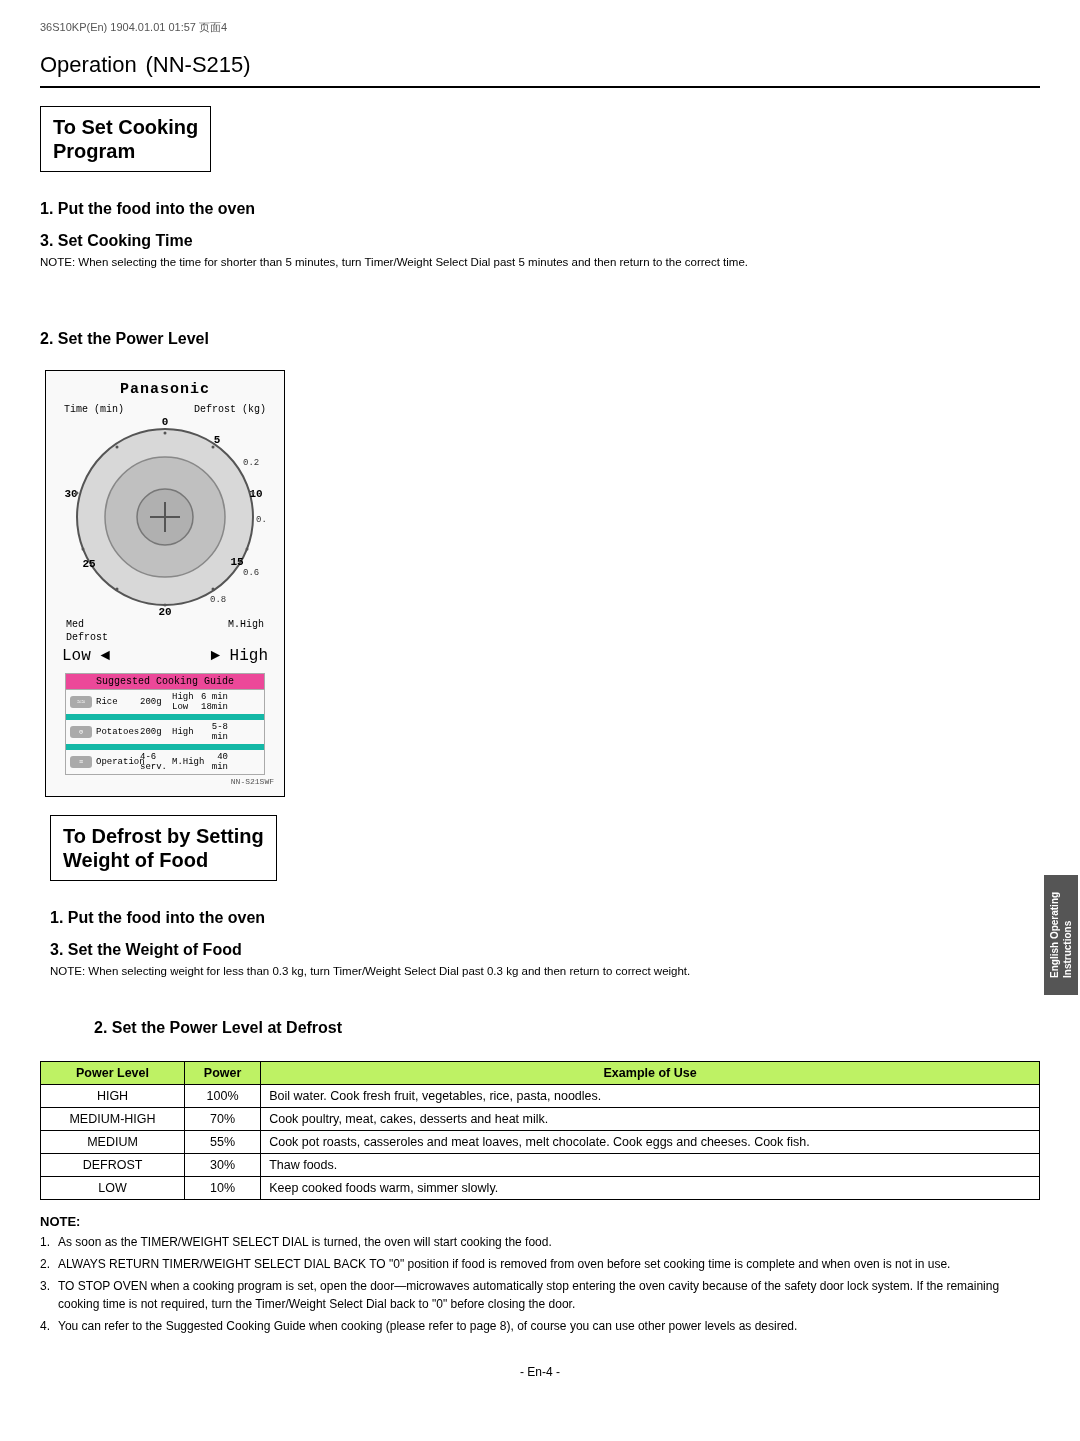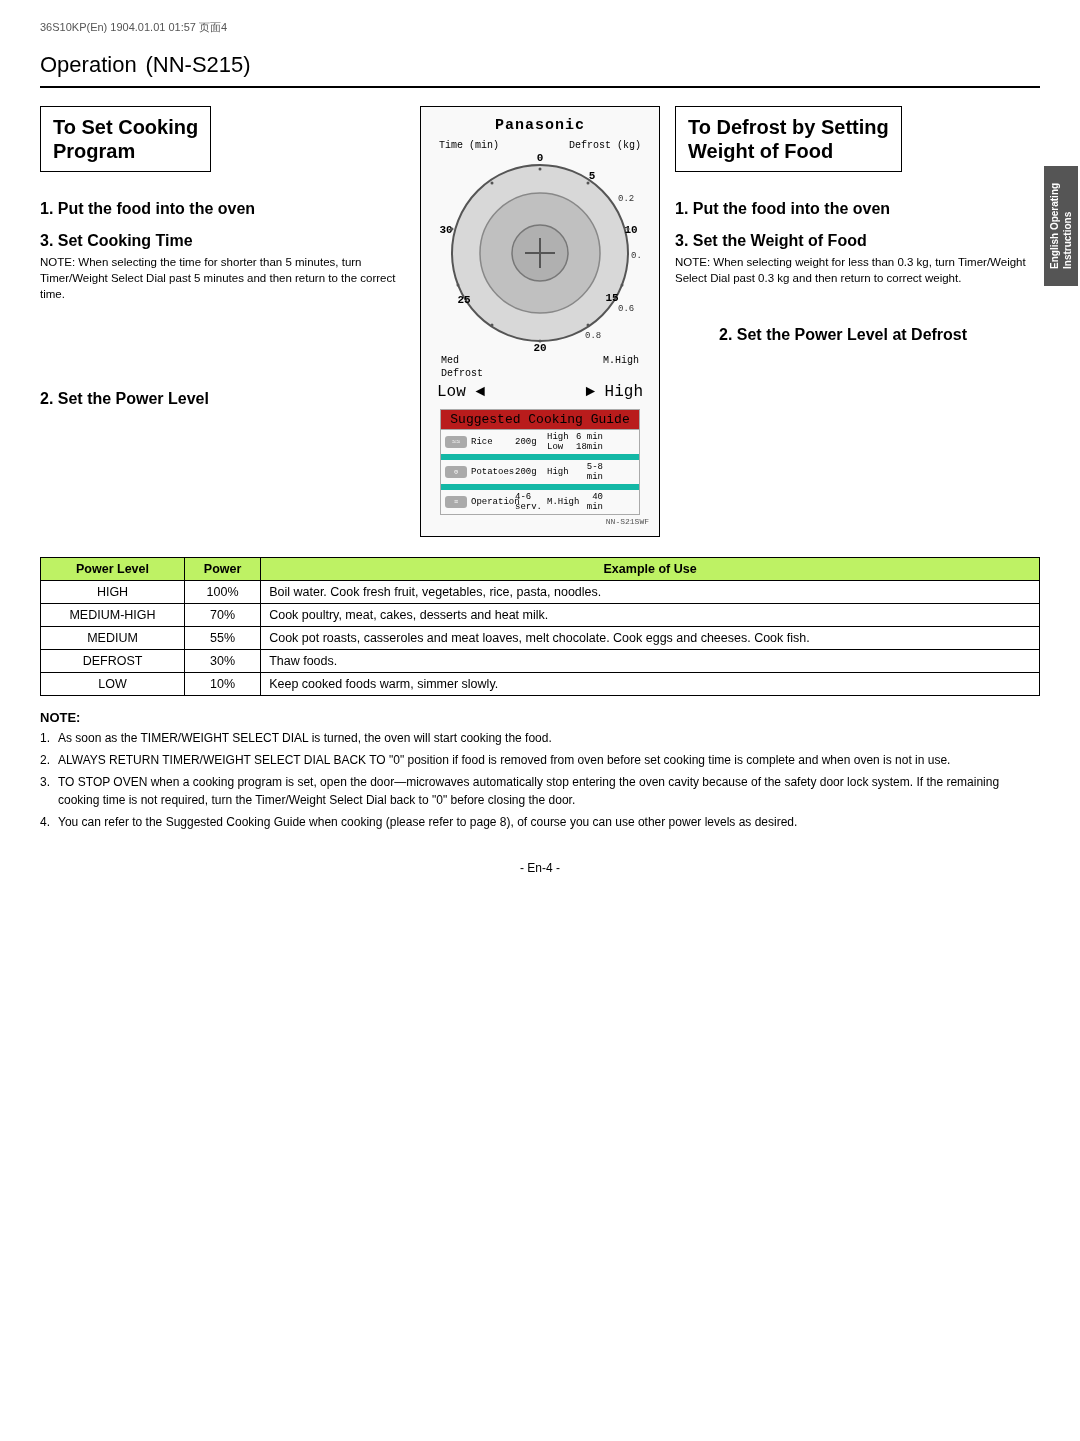--- a/index.html
+++ b/index.html
@@ -26,21 +26,22 @@
       padding-bottom: 6px;
       margin-bottom: 18px;
     }
     .main-title span {
       font-size: 22px;
       font-weight: normal;
     }
 
     .top-section {
       display: flex;
-      gap: 0;
+      flex-direction: column;
+      gap: 18px;
       margin-bottom: 20px;
       position: relative;
     }
 
     .left-col {
       flex: 1;
       padding-right: 10px;
     }
     .center-col {
       width: 250px;
@@ -107,22 +108,22 @@
     .suggested-guide {
       border: 1px solid #aaa;
       margin-top: 8px;
       font-size: 9px;
       width: 200px;
       margin-left: auto;
       margin-right: auto;
     }
     .guide-title {
       text-align: center;
-      font-size: 13px;
-      background: #b91c1c;
+      font-size: 10px;
+      background: #ec4899;
       padding: 2px;
       border-bottom: 1px solid #aaa;
     }
     .guide-row {
       display: flex;
       align-items: center;
       border-bottom: 6px solid #14b8a6;
       padding: 2px 4px;
       gap: 4px;
       font-size: 9px;
@@ -250,21 +251,21 @@
         <span>To Set Cooking</span><br>
         <span>Program</span>
       </h2>
     </div>
 
     <div class="step-title">1. Put the food into the oven</div>
 
     <div class="step-title">3. Set Cooking Time</div>
     <div class="step-note">NOTE: When selecting the time for shorter than 5 minutes, turn Timer/Weight Select Dial past 5 minutes and then return to the correct time.</div>
 
-    <div class="step-title" style="margin-top: 88px;">2. Set the Power Level</div>
+    <div class="step-title" style="margin-top: 60px;">2. Set the Power Level</div>
   </div>
 
   <div class="center-col">
     <div class="microwave-diagram">
       <div class="brand-name">Panasonic</div>
 
       <div style="display:flex; justify-content:space-between; font-size:10px; padding:0 8px; margin-bottom:2px;">
         <span>Time (min)</span>
         <span>Defrost (kg)</span>
       </div>

